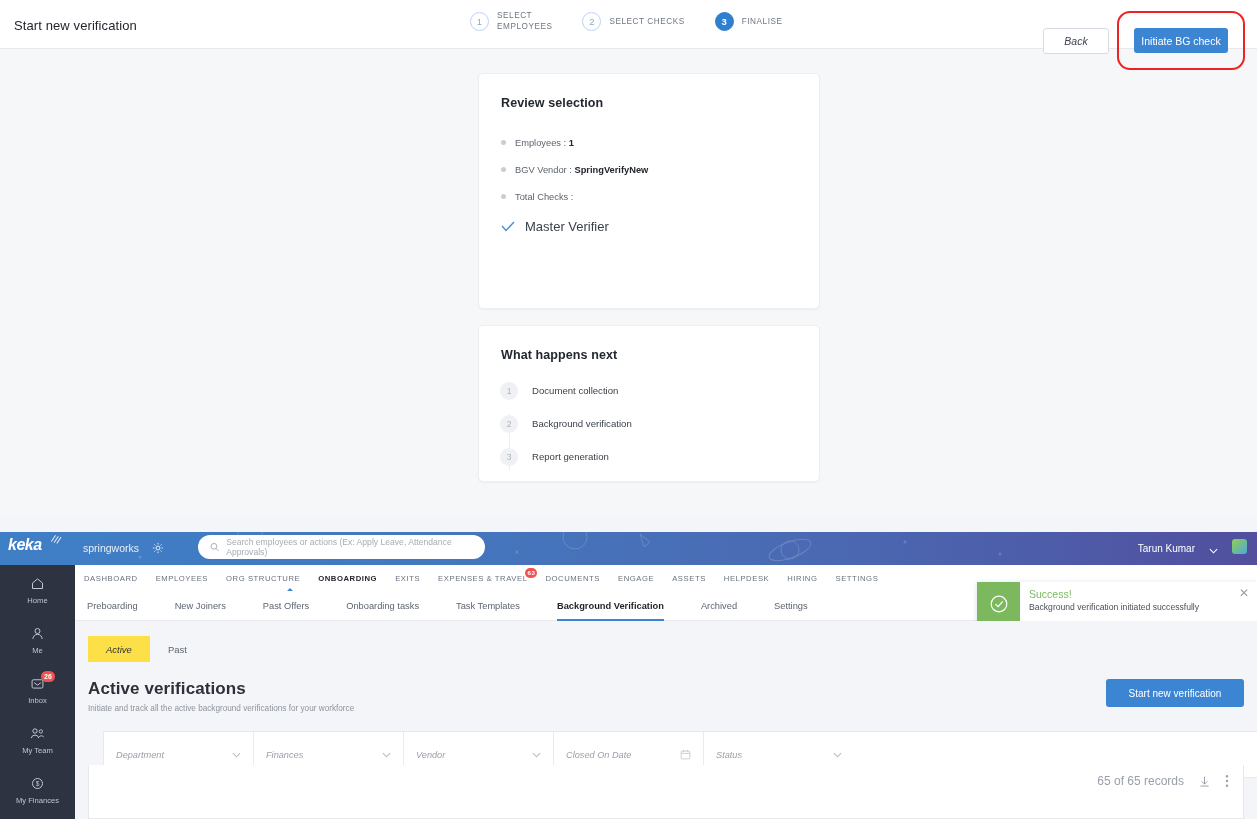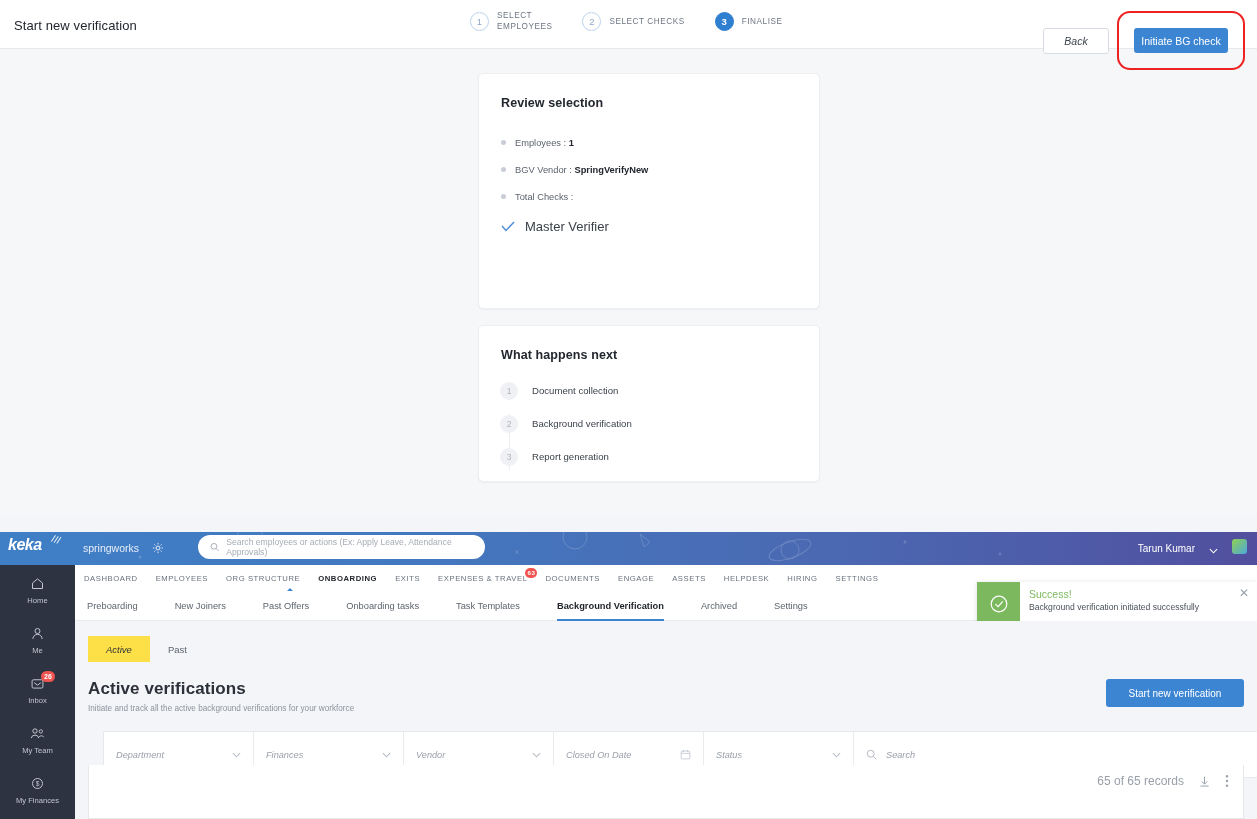--- a/index.html
+++ b/index.html
@@ -407,27 +407,20 @@
             <line x1="4.5" y1="1.2" x2="4.5" y2="3.6" stroke="#c3c9d2" stroke-width="1.1"></line>
             <line x1="9.5" y1="1.2" x2="9.5" y2="3.6" stroke="#c3c9d2" stroke-width="1.1"></line>
           </svg>
       </div>
       <div class="fcell f-sta">
         <span class="flbl">Status</span>
         <svg width="9" height="6" viewBox="0 0 10 6">
             <polyline points="1,1 5,5 9,1" fill="none" stroke="#b6bcc5" stroke-width="1.2"></polyline>
           </svg>
       </div>
-      <div class="fcell f-srch">
-        <svg width="11" height="11" viewBox="0 0 14 14">
-            <circle cx="6" cy="6" r="4.4" fill="none" stroke="#b0b6bf" stroke-width="1.2"></circle>
-            <line x1="9.4" y1="9.4" x2="13" y2="13" stroke="#b0b6bf" stroke-width="1.2"></line>
-          </svg>
-        <span class="flbl">Search</span>
-      </div>
     </div>
 
     <div class="table-empty">
       <div class="tbl-footer">
         <span class="rec-count">65 of 65 records</span>
         <span class="ico-btn">
           <svg width="13" height="13" viewBox="0 0 16 16">
               <line x1="8" y1="2" x2="8" y2="11" stroke="#9aa0aa" stroke-width="1.2"></line>
               <polyline points="4.5,7.8 8,11.3 11.5,7.8" fill="none" stroke="#9aa0aa" stroke-width="1.2"></polyline>
               <line x1="3" y1="13.6" x2="13" y2="13.6" stroke="#9aa0aa" stroke-width="1.2"></line>

